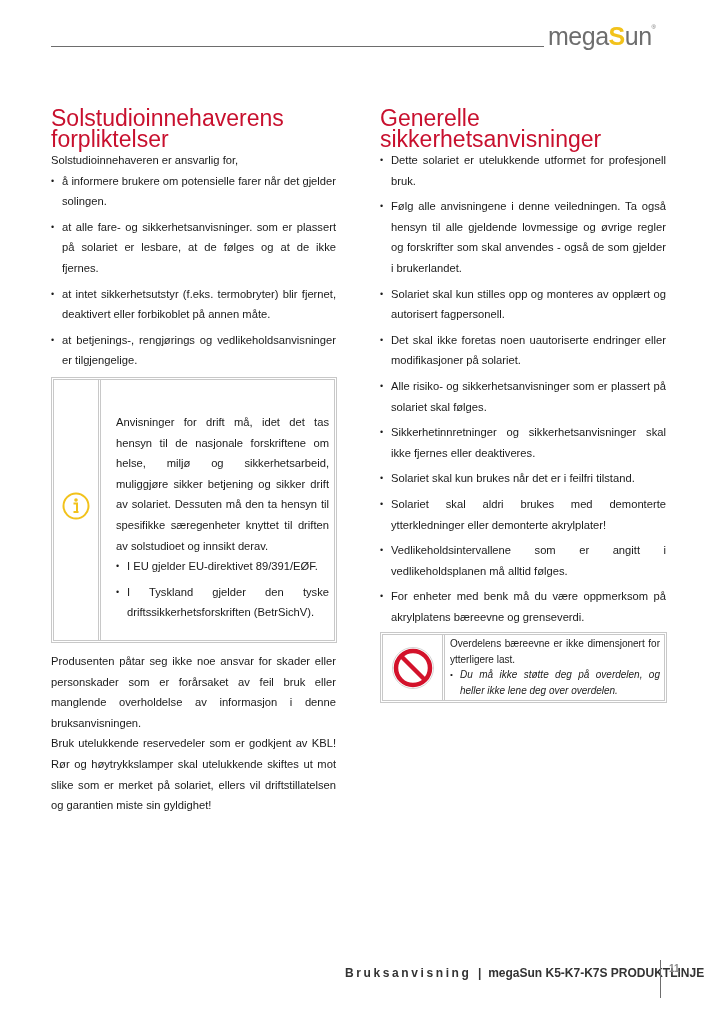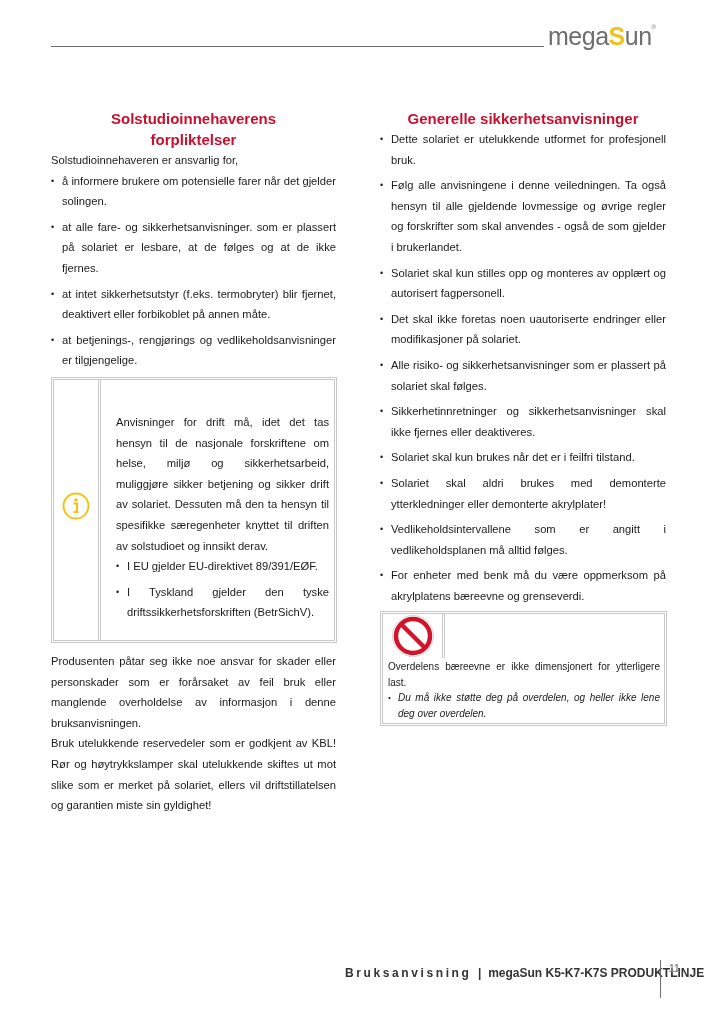--- a/index.html
+++ b/index.html
@@ -8,32 +8,32 @@
   .hdr-line { position:absolute; left:51px; top:46px; width:493px; height:1px; background:#6d6d6d; }
   .logo { position:absolute; left:548px; top:22px; font-size:25px; color:#6e6e6e;
           font-family:"Liberation Sans", sans-serif; letter-spacing:-0.5px; }
   .logo .s { color:#f2c21b; font-weight:bold; }
   .logo sup { font-size:6px; vertical-align:top; position:relative; top:2px; }
 
   .col { position:absolute; font-size:11.2px; line-height:20.6px; }
   .col-left { left:51px; top:108px; width:285px; }
   .col-right { left:380px; top:108px; width:286px; }
 
-  h2 { margin:0; color:#c8102e; font-size:15px; line-height:21px; font-weight:bold;text-align:center; }
+  h2 { margin:0; color:#c8102e; font-size:23px; line-height:21px; font-weight:normal; }
   p { margin:0; text-align:justify; }
   ul { list-style:none; margin:0; padding:0; }
   ul li { position:relative; padding-left:11px; text-align:justify; margin-bottom:5px; }
   ul li::before { content:"\2022"; position:absolute; left:0; top:0; font-size:9px; }
 
   .box { position:relative; border:3px double #c8c8c8; display:flex; }
   .box .icon-cell { border-right:3px double #c8c8c8; display:flex; align-items:center; justify-content:center; }
   .info-box { width:280px; height:260px; margin-top:6px; margin-bottom:8px; }
   .info-box .icon-cell { width:47px; align-items:flex-start; padding-top:112px; box-sizing:border-box; }
   .info-box .txt { padding:32px 5px 0 5px; flex:1;margin-left:10px; }
-  .warn-box { width:281px; margin-top:4px; font-size:10px; line-height:15.5px;flex-direction:column; }
+  .warn-box { width:281px; margin-top:4px; font-size:10px; line-height:15.5px; }
   .warn-box .icon-cell { width:59px; }
   .warn-box .txt { padding:1px 4px 2px 5px; flex:1; }
   .warn-box ul li { margin-bottom:0; padding-left:10px;font-style:italic; }
   .warn-box ul li::before { font-size:8px; }
 
   .footer { position:absolute; top:966px; left:345px; font-size:12px; font-weight:bold; color:#333; }
   .footer .sp { letter-spacing:2.6px; }
   .footer-bar { position:absolute; left:660px; top:960px; width:1px; height:38px; background:#6d6d6d; }
   .page-num { position:absolute; left:669px; top:963px; font-size:10px; font-weight:bold; color:#8a8a8a; }
 </style>

